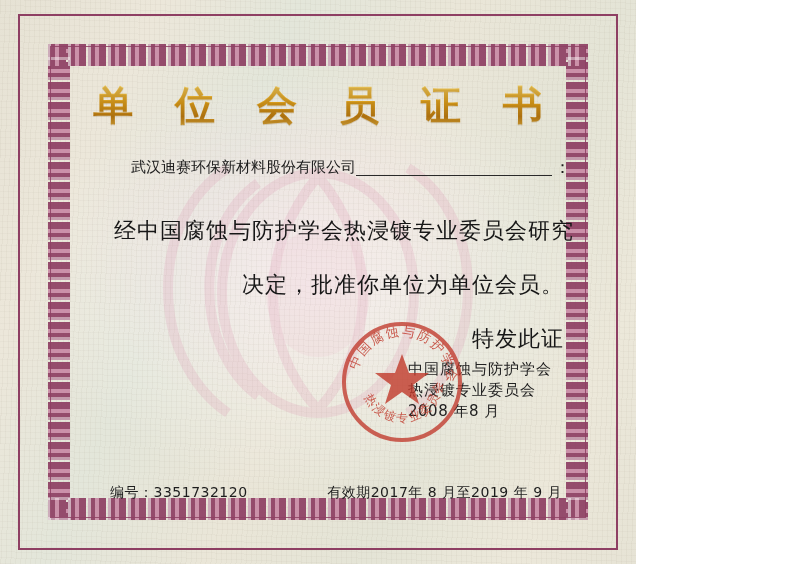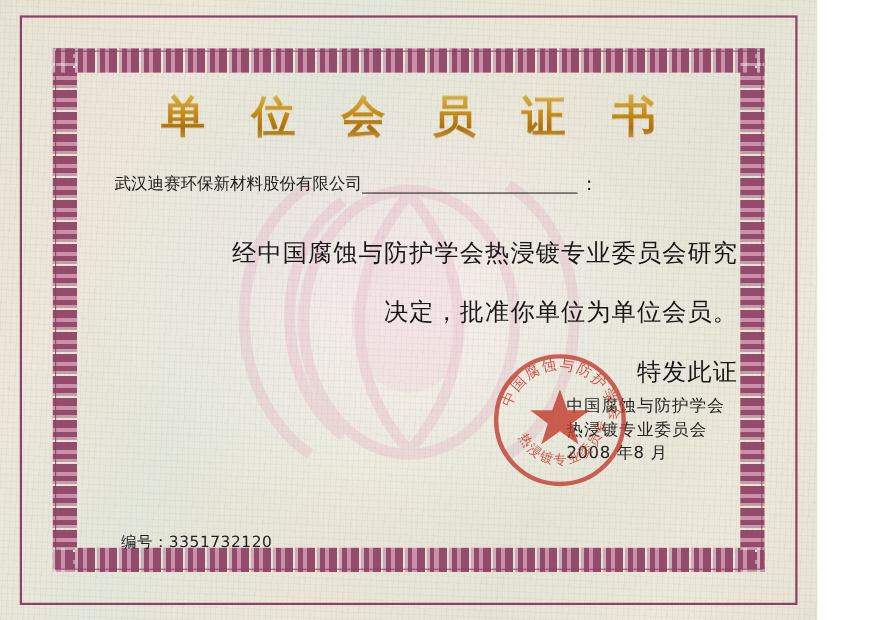--- a/index.html
+++ b/index.html
@@ -9,21 +9,21 @@
   }
   body {
     width: 800px;
     height: 564px;
     overflow: hidden;
     font-family: "DejaVu Sans", sans-serif;
   }
 
   .certificate {
     position: relative;
-    width: 743px;
+    width: 636px;
     height: 564px;
     background:
       radial-gradient(ellipse 420px 300px at 50% 50%, rgba(255,255,255,0.55) 0%, rgba(255,255,255,0.0) 70%),
       radial-gradient(ellipse 300px 230px at 46% 44%, rgba(236,200,214,0.45) 0%, rgba(236,200,214,0) 72%),
       linear-gradient(115deg, #e6e2d4 0%, #ece7da 18%, #e3e6da 34%, #eae6d8 52%, #e4e4d6 70%, #ece8da 86%, #e6e3d5 100%);
     overflow: hidden;
   }
 
   
   .paper-texture {
@@ -131,20 +131,21 @@
     top: 100px;
     display: flex;
     align-items: flex-end;
   }
   .recipient-name {
     font-family: "DejaVu Sans", sans-serif;
     font-size: 15px;
     color: #1b1b1b;
     padding-bottom: 2px;
     white-space: nowrap;
+    margin-left: 27px;
   }
   .recipient-underline {
     display: inline-block;
     width: 196px;
     border-bottom: 1px solid #2a2a2a;
     margin-bottom: 3px;
   }
   .recipient-colon {
     font-size: 17px;
     color: #1b1b1b;
@@ -273,16 +274,17 @@
       <text font-family="'DejaVu Sans', sans-serif" font-size="13" fill="#c0392b" opacity="0.82" letter-spacing="2">
         <textPath href="#sealTopArc" startOffset="8%">中国腐蚀与防护学会</textPath>
       </text>
       <text font-family="'DejaVu Sans', sans-serif" font-size="12" fill="#c0392b" opacity="0.82" letter-spacing="2">
         <textPath href="#sealBottomArc" startOffset="12%">热浸镀专业委员会</textPath>
       </text>
     </svg>
 
     <div class="footer">
       <div class="serial">编号：3351732120</div>
+      <div class="validity">有效期2017年 8 月至2019 年 9 月</div>
     </div>
 
   </div>
 </div>
 
 </body></html>

